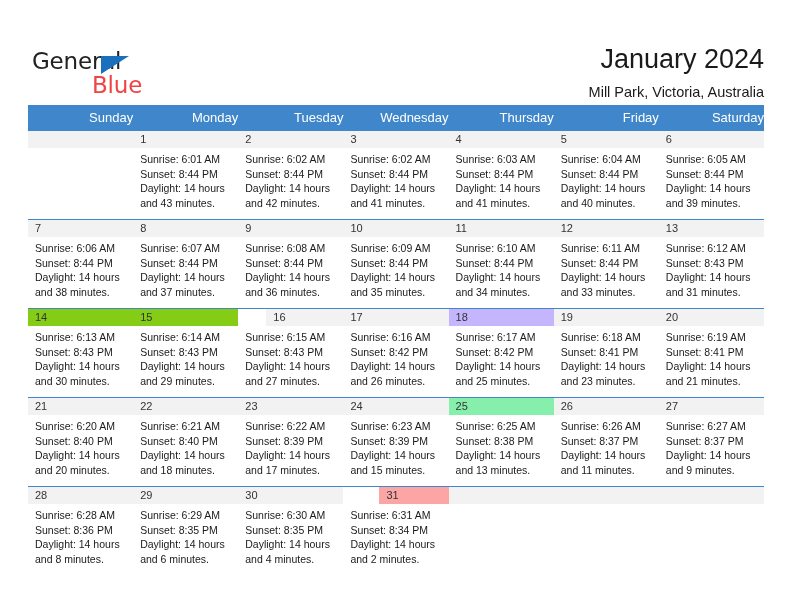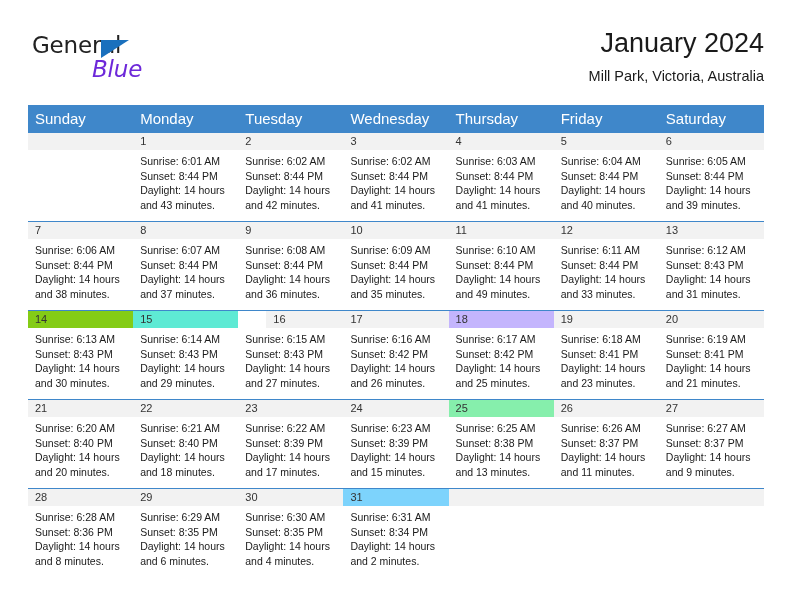--- a/index.html
+++ b/index.html
@@ -19,21 +19,21 @@
     position: relative;
     width: 792px;
     height: 612px;
     box-sizing: border-box;
   }
 
   
   .header {
     position: absolute;
     left: 28px;
-    top: 26px;
+    top: 42px;
     width: 736px;
     height: 72px;
   }
   .logo {
     position: absolute;
     left: 4px;
     top: 6px;
     width: 180px;
     height: 56px;
   }
@@ -94,23 +94,23 @@
     position: absolute;
     left: 28px;
     top: 105px;
     width: 736px;
     border-collapse: collapse;
     table-layout: fixed;
   }
   .dow-row th {
     background: #3f87ca;
     color: #ffffff;
-    font-size: 15px;
+    font-size: 13px;
     font-weight: 400;
-    text-align: left;
+    text-align: right;
     padding: 5px 0 5px 7px;
     height: 20px;
     box-sizing: border-box;
     border: none;
   }
   .week-row td {
     vertical-align: top;
     padding: 0;
     border: none;
     border-top: 1.5px solid #3f87ca;
@@ -147,21 +147,21 @@
 </head>
 <body>
 
 <div class="page">
 
   <div class="header">
 
     <div class="logo">
       <span class="logo-general">General</span>
       <span class="logo-tri" style="border-left-color: rgb(26, 112, 189);"></span>
-      <span class="logo-blue" style="color: #6d28d9; font-style: italic;">Blue</span>
+      <span class="logo-blue" style="color: #ef4444;">Blue</span>
     </div>
 
     <div class="title-block">
       <div class="cal-title">January 2024</div>
       <div class="cal-subtitle">Mill Park, Victoria, Australia</div>
     </div>
 
   </div>
 
   <table class="calendar">
@@ -296,21 +296,21 @@
               </div>
             </div>
           </td>
           <td style="border-top-color: rgb(63, 135, 202);">
             <div class="cell-inner">
               <div class="daynum-band" style="background: rgb(242, 242, 242);">11</div>
               <div class="cell-body">
                 <div>Sunrise: 6:10 AM</div>
                 <div>Sunset: 8:44 PM</div>
                 <div>Daylight: 14 hours</div>
-                <div>and 49 minutes.</div>
+                <div>and 34 minutes.</div>
               </div>
             </div>
           </td>
           <td style="border-top-color: rgb(63, 135, 202);">
             <div class="cell-inner">
               <div class="daynum-band" style="background: rgb(242, 242, 242);">12</div>
               <div class="cell-body">
                 <div>Sunrise: 6:11 AM</div>
                 <div>Sunset: 8:44 PM</div>
                 <div>Daylight: 14 hours</div>
@@ -337,21 +337,21 @@
               <div class="cell-body">
                 <div>Sunrise: 6:13 AM</div>
                 <div>Sunset: 8:43 PM</div>
                 <div>Daylight: 14 hours</div>
                 <div>and 30 minutes.</div>
               </div>
             </div>
           </td>
           <td style="border-top-color: rgb(63, 135, 202);">
             <div class="cell-inner">
-              <div class="daynum-band" style="background: #5eead4;">15</div>
+              <div class="daynum-band" style="background: #84cc16;">15</div>
               <div class="cell-body">
                 <div>Sunrise: 6:14 AM</div>
                 <div>Sunset: 8:43 PM</div>
                 <div>Daylight: 14 hours</div>
                 <div>and 29 minutes.</div>
               </div>
             </div>
           </td>
           <td style="border-top-color: rgb(63, 135, 202);">
             <div class="cell-inner">
@@ -517,21 +517,21 @@
               <div class="cell-body">
                 <div>Sunrise: 6:30 AM</div>
                 <div>Sunset: 8:35 PM</div>
                 <div>Daylight: 14 hours</div>
                 <div>and 4 minutes.</div>
               </div>
             </div>
           </td>
           <td style="border-top-color: rgb(63, 135, 202);">
             <div class="cell-inner">
-              <div class="daynum-band" style="background: #7dd3fc;">31</div>
+              <div class="daynum-band" style="background: #fca5a5; margin-left: 36px;">31</div>
               <div class="cell-body">
                 <div>Sunrise: 6:31 AM</div>
                 <div>Sunset: 8:34 PM</div>
                 <div>Daylight: 14 hours</div>
                 <div>and 2 minutes.</div>
               </div>
             </div>
           </td>
           <td class="cell-empty" style="border-top-color: rgb(63, 135, 202);">
             <div class="cell-inner">

